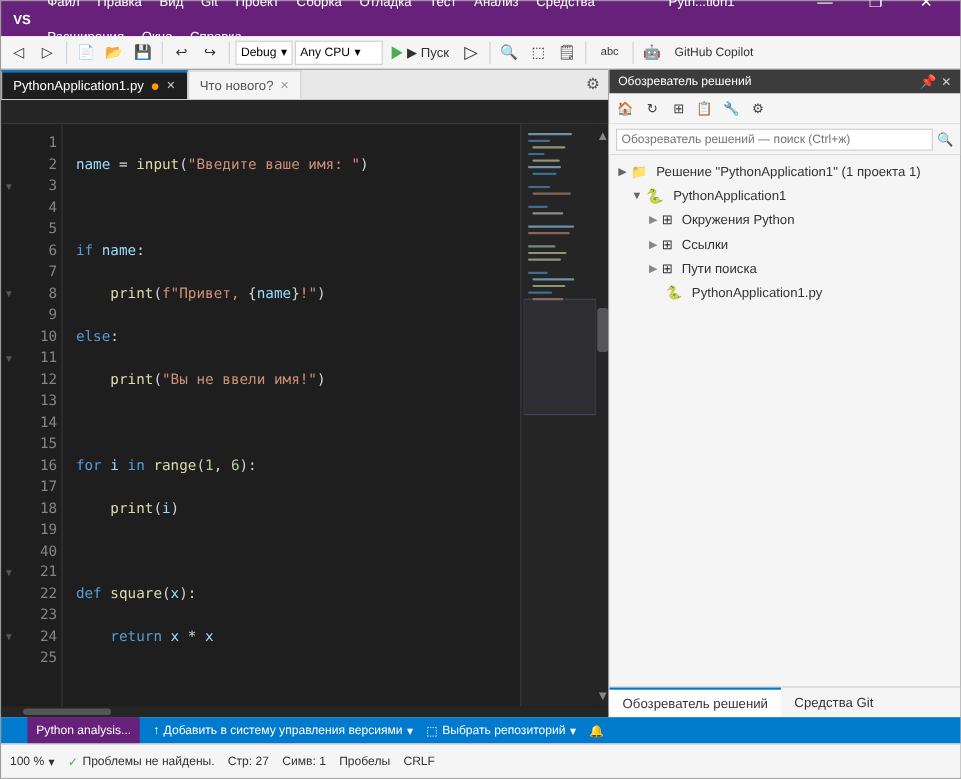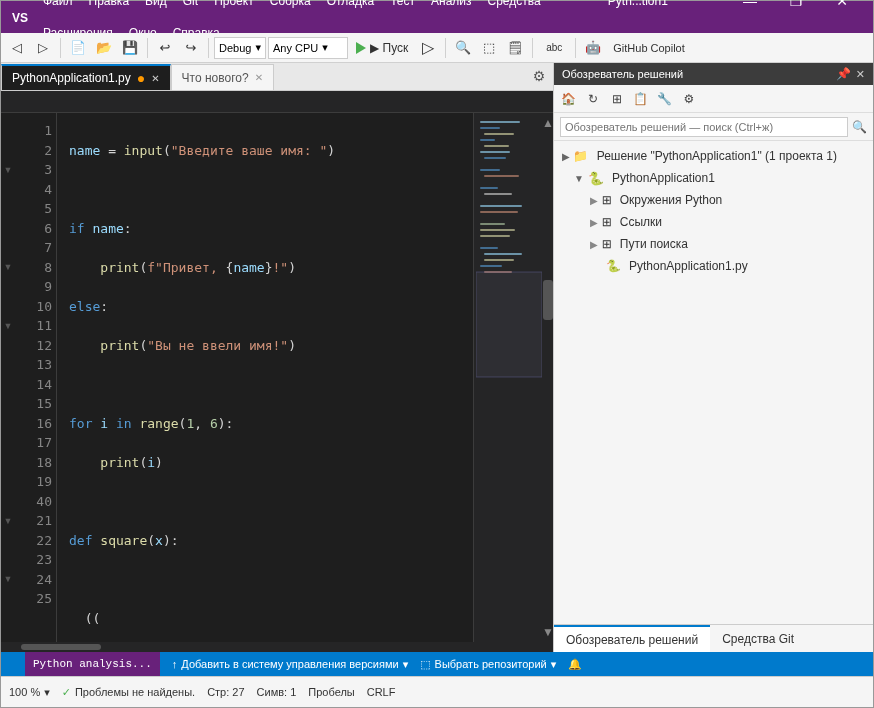--- a/index.html
+++ b/index.html
@@ -524,20 +524,21 @@
 <span class="code-line"></span>
 <span class="code-line"><span class="kw">if</span> <span class="var">name</span>:</span>
 <span class="code-line">    <span class="fn">print</span>(<span class="str">f"Привет, </span><span class="punct">{</span><span class="var">name</span><span class="punct">}</span><span class="str">!"</span>)</span>
 <span class="code-line"><span class="kw">else</span>:</span>
 <span class="code-line">    <span class="fn">print</span>(<span class="str">"Вы не ввели имя!"</span>)</span>
 <span class="code-line"></span>
 <span class="code-line"><span class="kw">for</span> <span class="var">i</span> <span class="kw">in</span> <span class="fn">range</span>(<span class="num">1</span>, <span class="num">6</span>):</span>
 <span class="code-line">    <span class="fn">print</span>(<span class="var">i</span>)</span>
 <span class="code-line"></span>
 <span class="code-line"><span class="kw">def</span> <span class="fn">square</span>(<span class="var">x</span>):</span>
+<span class="code-line">    <span class="kw">return</span> <span class="var">x</span> <span class="op">*</span> <span class="var">x</span></span>
 <span class="code-line"></span>
 <span class="code-line">  ((</span>
 
 
 
 
 
 
 
 
@@ -668,21 +669,21 @@
       </div>
     </div>
 
   </div>
 
   <div class="status-bar">
     <div class="status-bar-left">
       
     </div>
     <div style="display:flex;align-items:center;gap:12px;font-size:11px;flex:1;">
-      <span style="background:#68217a;padding:0 8px;height:24px;display:flex;align-items:center;font-family:Liberation Mono, monospace;">Python analysis...</span>
+      <span style="background:#68217a;padding:0 8px;height:24px;display:flex;align-items:center;">Python analysis...</span>
       <span style="display:flex;align-items:center;gap:4px;">
         <span>↑</span>
         <span>Добавить в систему управления версиями</span>
         <span>▾</span>
       </span>
       <span style="display:flex;align-items:center;gap:4px;">
         <span>⬚</span>
         <span>Выбрать репозиторий</span>
         <span>▾</span>
       </span>

